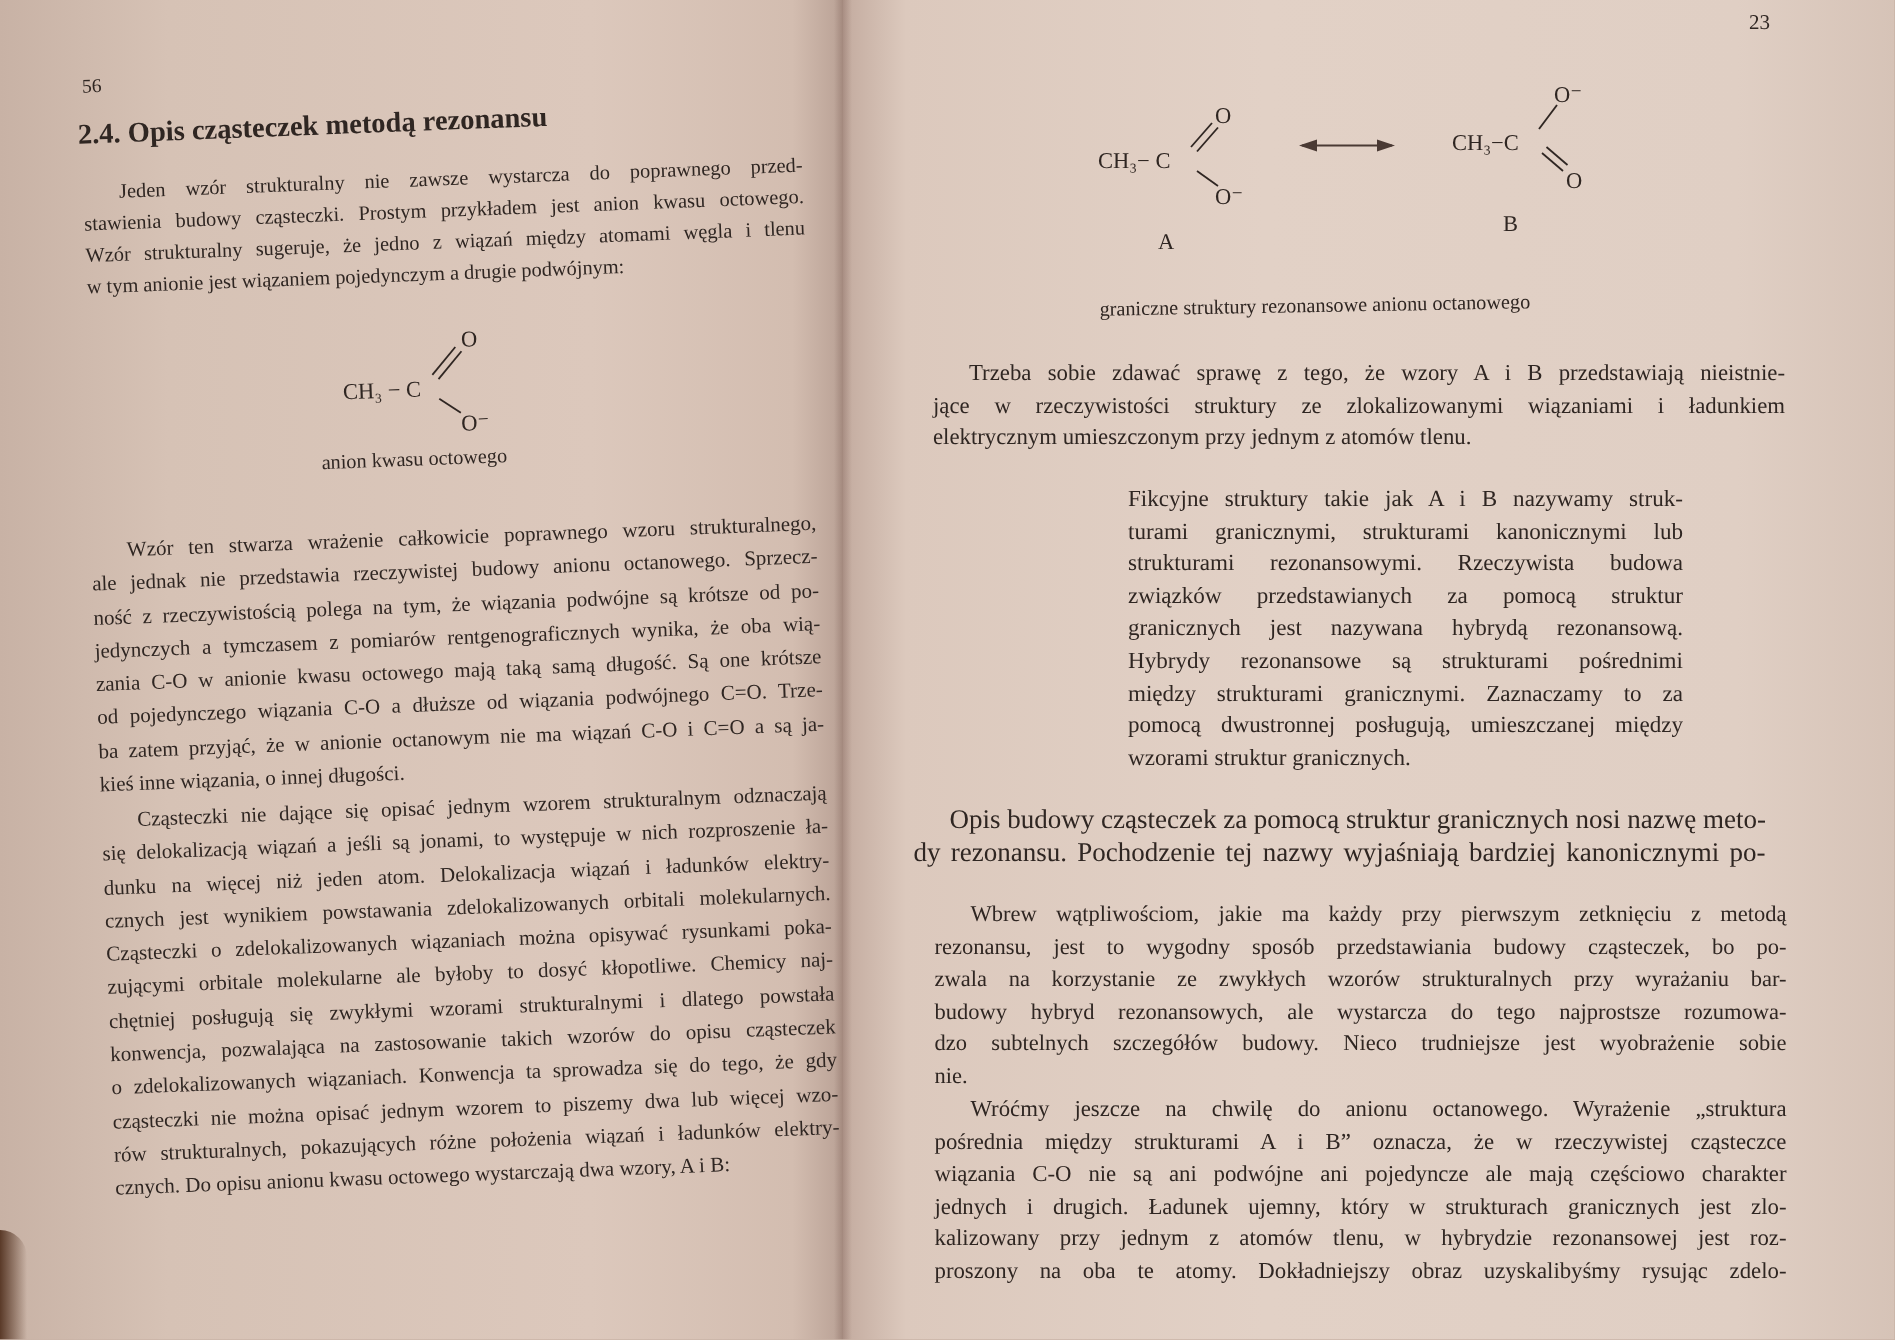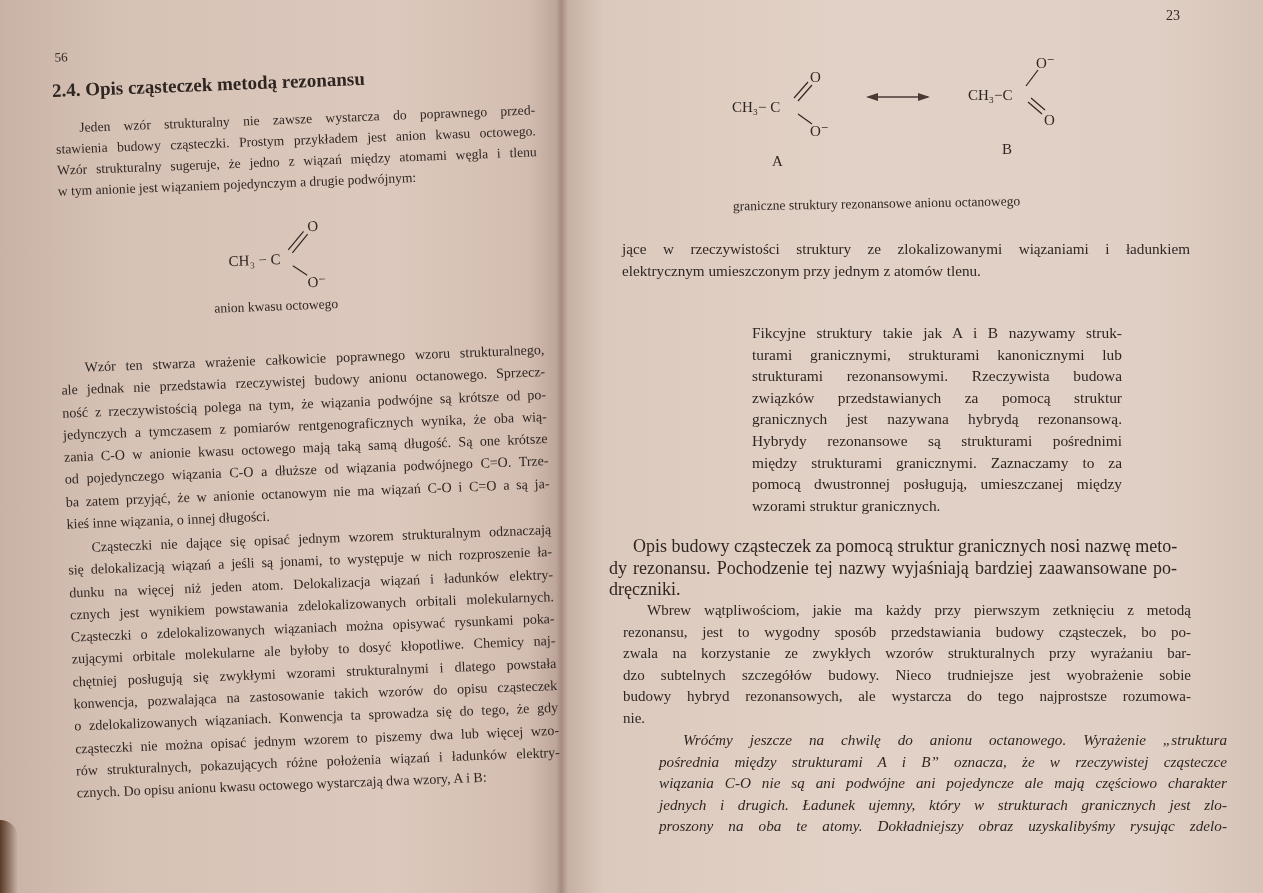--- a/index.html
+++ b/index.html
@@ -45,21 +45,21 @@
   .page-number-right { position:absolute; left:1166px; top:8px; font-size:14px; }
   .right-fig { position:absolute; left:720px; top:50px; width:380px; height:130px; }
   .right-fig-caption { position:absolute; left:733px; top:196px; font-size:13.5px; transform:rotate(-1deg); white-space:nowrap; }
   .right-p1 { position:absolute; left:622px; top:238px; width:568px; font-size:15.2px; line-height:21.5px; }
   .boxed {
     position:absolute; left:724px; top:322px; width:370px;
     font-size:15.4px; line-height:21.6px; text-align:justify;margin-left:28px;
   }
   .right-p2 { position:absolute; left:609px; top:536px; width:568px; font-size:18px; line-height:21.5px; }
   .right-p3 { position:absolute; left:623px; top:600px; width:568px; font-size:15px; line-height:21.5px; }
-  .right-p4 { position:absolute; left:659px; top:729px; width:568px; font-size:15.2px; line-height:21.5px;font-style:italic; }
+  .right-p4 { position:absolute; left:623px; top:729px; width:568px; font-size:15.2px; line-height:21.5px; }
   .line { display:block; text-align:justify; text-align-last:justify; white-space:nowrap; }
   .line.last { text-align-last:left; }
   .line.indent { padding-left:24px; }
   svg text { font-family:"Liberation Serif","DejaVu Serif",serif; fill:#2f2622; }
 </style>
 </head>
 <body>
 
 <div class="page-left"></div>
 <div class="page-right"></div>
@@ -140,50 +140,51 @@
     <text x="316" y="18" font-size="15">O⁻</text>
     <line x1="308" y1="52" x2="322" y2="64" stroke="#2f2622" stroke-width="1.2"></line>
     <line x1="311" y1="48" x2="325" y2="60" stroke="#2f2622" stroke-width="1.2"></line>
     <text x="324" y="75" font-size="15">O</text>
     <text x="282" y="104" font-size="15">B</text>
   </svg>
 </div>
 <div class="right-fig-caption">graniczne struktury rezonansowe anionu octanowego</div>
 
 <div class="right-p1">
+  <span class="line indent">Trzeba sobie zdawać sprawę z tego, że wzory A i B przedstawiają nieistnie-</span>
   <span class="line">jące w rzeczywistości struktury ze zlokalizowanymi wiązaniami i ładunkiem</span>
   <span class="line last">elektrycznym umieszczonym przy jednym z atomów tlenu.</span>
 </div>
 
 <div class="boxed">
   <span class="line">Fikcyjne struktury takie jak A i B nazywamy struk-</span>
   <span class="line">turami granicznymi, strukturami kanonicznymi lub</span>
   <span class="line">strukturami rezonansowymi. Rzeczywista budowa</span>
   <span class="line">związków przedstawianych za pomocą struktur</span>
   <span class="line">granicznych jest nazywana hybrydą rezonansową.</span>
   <span class="line">Hybrydy rezonansowe są strukturami pośrednimi</span>
   <span class="line">między strukturami granicznymi. Zaznaczamy to za</span>
   <span class="line">pomocą dwustronnej posługują, umieszczanej między</span>
   <span class="line last">wzorami struktur granicznych.</span>
 </div>
 
 <div class="right-p2">
   <span class="line indent">Opis budowy cząsteczek za pomocą struktur granicznych nosi nazwę meto-</span>
-  <span class="line">dy rezonansu. Pochodzenie tej nazwy wyjaśniają bardziej zaawansowane po-</span>
-  <span class="line last">dręczniki.</span>
+  <span class="line">dy rezonansu. Pochodzenie tej nazwy wyjaśniają bardziej kanonicznymi po-</span>
 </div>
 
 <div class="right-p3">
   <span class="line indent">Wbrew wątpliwościom, jakie ma każdy przy pierwszym zetknięciu z metodą</span>
   <span class="line">rezonansu, jest to wygodny sposób przedstawiania budowy cząsteczek, bo po-</span>
   <span class="line">zwala na korzystanie ze zwykłych wzorów strukturalnych przy wyrażaniu bar-</span>
+  <span class="line">budowy hybryd rezonansowych, ale wystarcza do tego najprostsze rozumowa-</span>
   <span class="line">dzo subtelnych szczegółów budowy. Nieco trudniejsze jest wyobrażenie sobie</span>
-  <span class="line">budowy hybryd rezonansowych, ale wystarcza do tego najprostsze rozumowa-</span>
   <span class="line last">nie.</span>
 </div>
 
 <div class="right-p4">
   <span class="line indent">Wróćmy jeszcze na chwilę do anionu octanowego. Wyrażenie „struktura</span>
   <span class="line">pośrednia między strukturami A i B” oznacza, że w rzeczywistej cząsteczce</span>
   <span class="line">wiązania C-O nie są ani podwójne ani pojedyncze ale mają częściowo charakter</span>
   <span class="line">jednych i drugich. Ładunek ujemny, który w strukturach granicznych jest zlo-</span>
+  <span class="line">kalizowany przy jednym z atomów tlenu, w hybrydzie rezonansowej jest roz-</span>
   <span class="line">proszony na oba te atomy. Dokładniejszy obraz uzyskalibyśmy rysując zdelo-</span>
 </div>
 
 </body></html>

